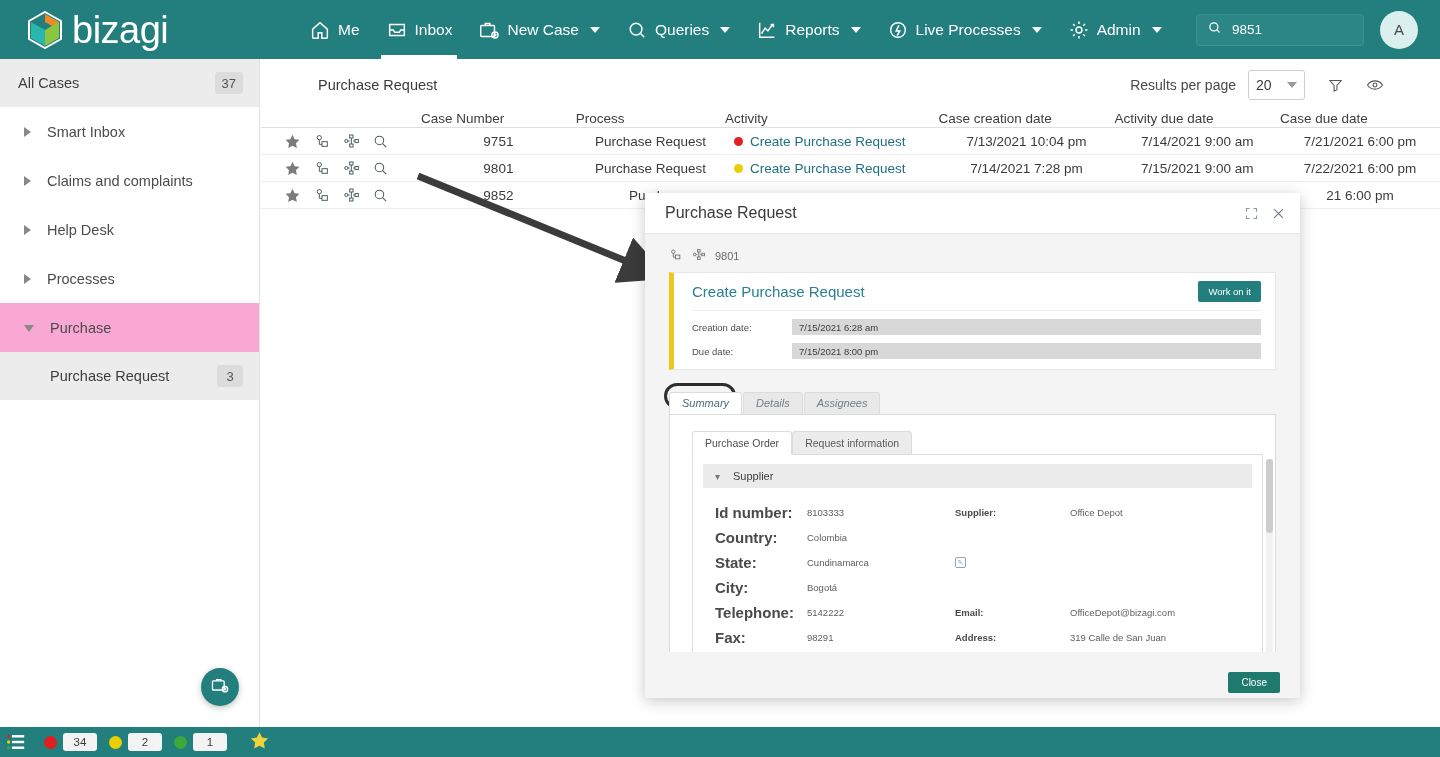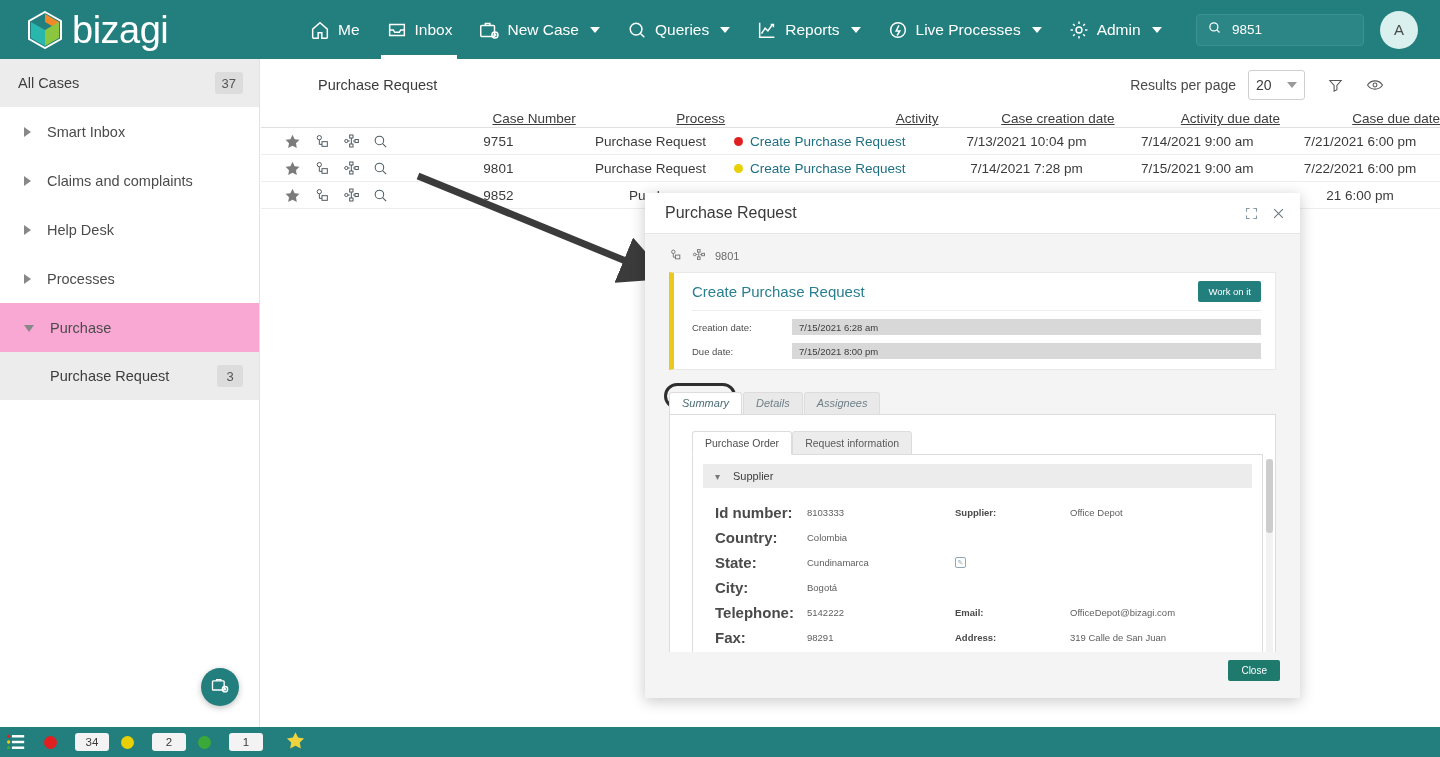--- a/index.html
+++ b/index.html
@@ -122,23 +122,22 @@
   .rpp-select .dd {
     width: 0; height: 0; margin-left: auto;
     border-left: 5px solid transparent; border-right: 5px solid transparent;
     border-top: 6px solid #9a9a9a;
   }
   .head-ic { margin-left: 22px; cursor: pointer; display: inline-flex; }
 
   table.cases { width: 100%; border-collapse: collapse; table-layout: fixed; }
   table.cases th {
     font-weight: 400; font-size: 13.5px; color: #3d3d3d;
-    padding: 0 0 1px 0; text-align: right;
+    padding: 0 0 1px 0; text-align: left;
     border-bottom: 1px solid #e0e0e0;
-    text-decoration: underline;
   }
   table.cases td {
     font-size: 13.5px; color: #3b3b3b; height: 27px;
     border-bottom: 1px solid #ededed; text-align: center;
   }
   .col-ic   { width: 150px; }
   .col-case { width: 145px; }
   .col-proc { width: 140px; }
   .col-act  { width: 200px; }
   .col-ccd  { width: 165px; }
@@ -222,32 +221,32 @@
   .g-lab { width: 92px; font-size: 15px; color: #4a4a4a; font-weight: bold; flex: none; }
   .g-val { width: 148px; font-size: 9.5px; color: #5e5e5e; flex: none; }
   .g-lab2 { width: 115px; font-size: 9.5px; color: #4a4a4a; font-weight: bold; flex: none; }
   .g-val2 { font-size: 9.5px; color: #5e5e5e; }
   .note-ic { width: 11px; height: 11px; border: 1px solid #8fa8b5; border-radius: 2px; font-size: 7px; color:#8fa8b5; display:flex; align-items:center; justify-content:center; }
   .scroll-track { position: absolute; right: 2px; top: 44px; width: 7px; height: 198px; background: #f2f2f2; }
   .scroll-thumb { position: absolute; right: 2px; top: 44px; width: 7px; height: 74px; background: #cdcdcd; border-radius: 4px; }
 
   .modal-foot { position: absolute; left: 0; right: 0; bottom: 0; height: 46px; background: #f4f4f4; }
   .close-btn {
-    position: absolute; right: 20px; top: 8px;
+    position: absolute; right: 20px; top: 20px;
     background: #1f7a6e; color: #fff; font-size: 10px;
     padding: 5px 13px; border-radius: 2px; cursor: pointer;
   }
 
   
   .statusbar {
     position: absolute; left: 0; bottom: 0; width: 1440px; height: 30px;
     background: #237e7e; display: flex; align-items: center; gap: 0;
   }
   .sb-menu { width: 32px; display: flex; align-items: center; justify-content: center; cursor: pointer; }
-  .sb-grp { display: flex; align-items: center; gap: 18px; margin-left: 12px; }
+  .sb-grp { display: flex; align-items: center; gap: 6px; margin-left: 12px; }
   .sb-dot { width: 13px; height: 13px; border-radius: 50%; }
   .sb-pill {
     background: #f3f3f3; color: #3a3a3a; font-size: 11.5px;
     min-width: 34px; height: 18px; border-radius: 3px;
     display: flex; align-items: center; justify-content: center; padding: 0 6px;
   }
   .sb-star { margin-left: 22px; cursor: pointer; }
 </style>
 </head>
 <body>

